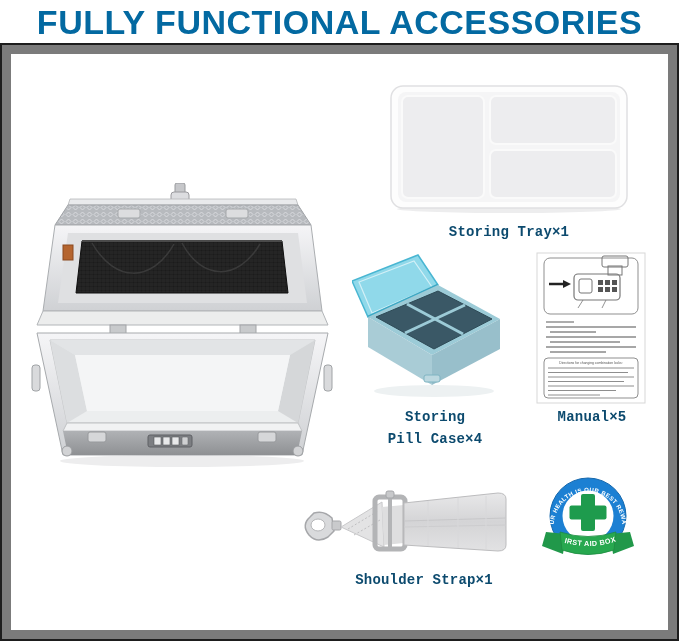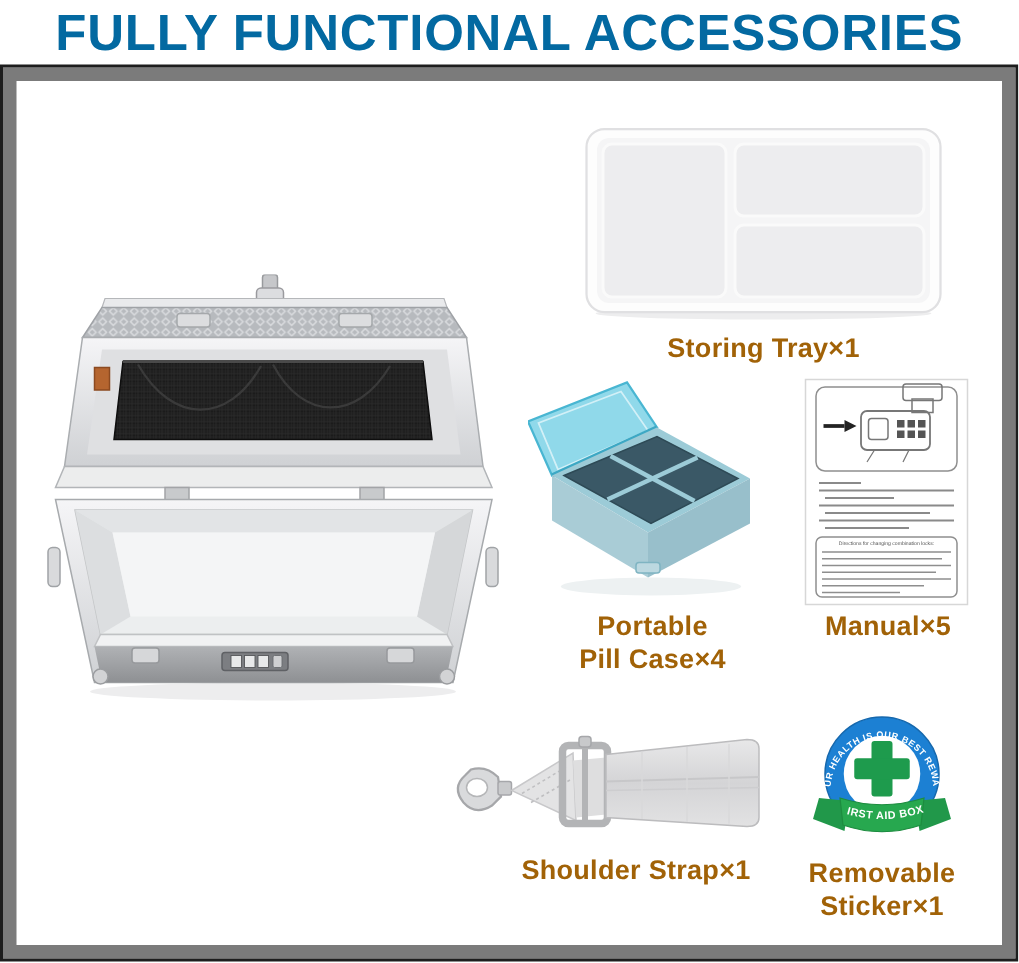--- a/index.html
+++ b/index.html
@@ -11,22 +11,22 @@
     position:absolute;top:0px;left:0;width:100%;height:44px;
     text-align:center;font-weight:bold;font-size:34px;line-height:44px;
     letter-spacing:0.5px;color:#0369a1;white-space:nowrap;
   }
   .frame{
     position:absolute;left:2px;top:45px;right:2px;bottom:3px;
     border:9px solid #7b7b7b;outline:2px solid #1d1d1d;background:#fff;
     pointer-events:none;
   }
   .lbl{
-    position:absolute;text-align:center;font-weight:bold;font-size:18px;
-    line-height:22px;color:#a16207;letter-spacing:0.2px;white-space:nowrap;
+    position:absolute;text-align:center;font-weight:bold;font-size:14px;
+    line-height:22px;color:#0c4a6e;letter-spacing:0.2px;white-space:nowrap;font-family:Liberation Mono, monospace;
   }
   .abs{position:absolute;}
 </style>
 </head>
 <body>
 
 <div id="page">
 
   <div class="title">FULLY FUNCTIONAL ACCESSORIES</div>
 
@@ -126,21 +126,21 @@
     <g stroke="#9ccbd7" stroke-width="3">
       <line x1="55" y1="51" x2="111" y2="81"></line>
       <line x1="113" y1="52" x2="53" y2="80"></line>
     </g>
 
     <polygon points="16,64 80,102 80,132 16,94" fill="#a9ccd6"></polygon>
     <polygon points="80,102 148,66 148,96 80,132" fill="#98bfcb"></polygon>
     <rect x="72" y="122" width="16" height="7" rx="2" fill="#bcd8e0" stroke="#7fb4c2"></rect>
   </svg>
   <div class="lbl" style="left:352px;top:406px;width:166px">
-    <div>Portable</div>
+    <div>Storing</div>
     <div>Pill Case×4</div>
   </div>
 
   <svg class="abs" style="left:536px;top:252px" width="110" height="152" viewBox="0 0 110 152">
     <rect x="1" y="1" width="108" height="150" fill="#ffffff" stroke="#d7d7d7"></rect>
 
     <g>
       <rect x="8" y="6" width="94" height="56" rx="6" fill="none" stroke="#8f8f8f"></rect>
       <line x1="13" y1="32" x2="27" y2="32" stroke="#222" stroke-width="2.5"></line>
       <polygon points="27,28 35,32 27,36" fill="#222"></polygon>
@@ -248,18 +248,14 @@
       <polygon points="6,58 26,60 23,80 2,72" fill="#21984a"></polygon>
       <polygon points="90,58 70,60 73,80 94,72" fill="#21984a"></polygon>
       <polygon points="26,60 30,66 23,68" fill="#14602c"></polygon>
       <polygon points="70,60 66,66 73,68" fill="#14602c"></polygon>
       <path d="M20,58 Q48,67 76,58 L74,76 Q48,85 22,76 Z" fill="#27a84f" stroke="#1d8c3f" stroke-width="0.8"></path>
       <text font-size="7.2" font-weight="bold" fill="#ffffff" letter-spacing="0.4">
         <textPath href="#bannerPath" startOffset="50%" text-anchor="middle">FIRST AID BOX</textPath>
       </text>
     </g>
   </svg>
-  <div class="lbl" style="left:505px;top:571px;width:166px">
-    <div>Removable</div>
-    <div>Sticker×1</div>
-  </div>
 
 </div>
 
 </body></html>

